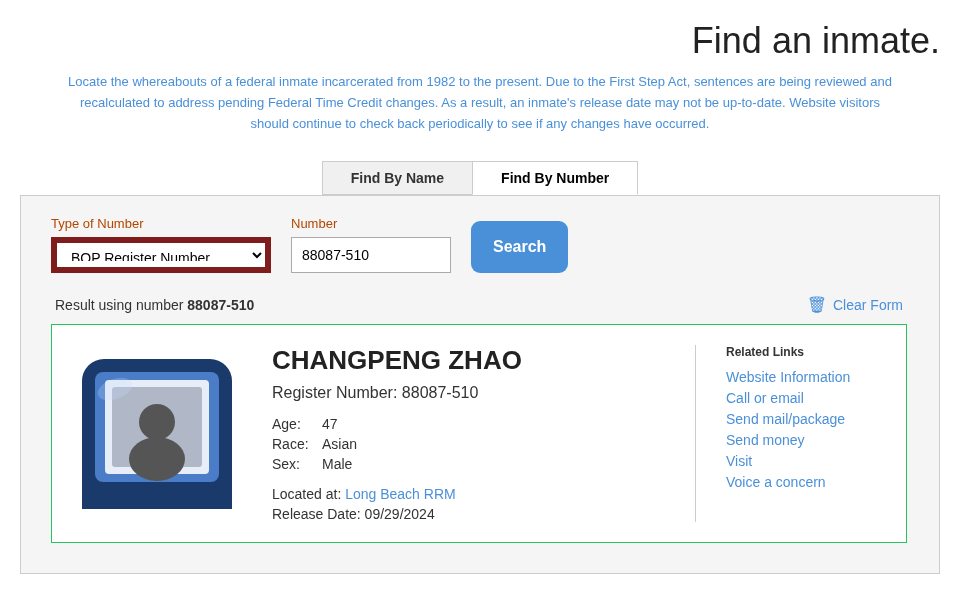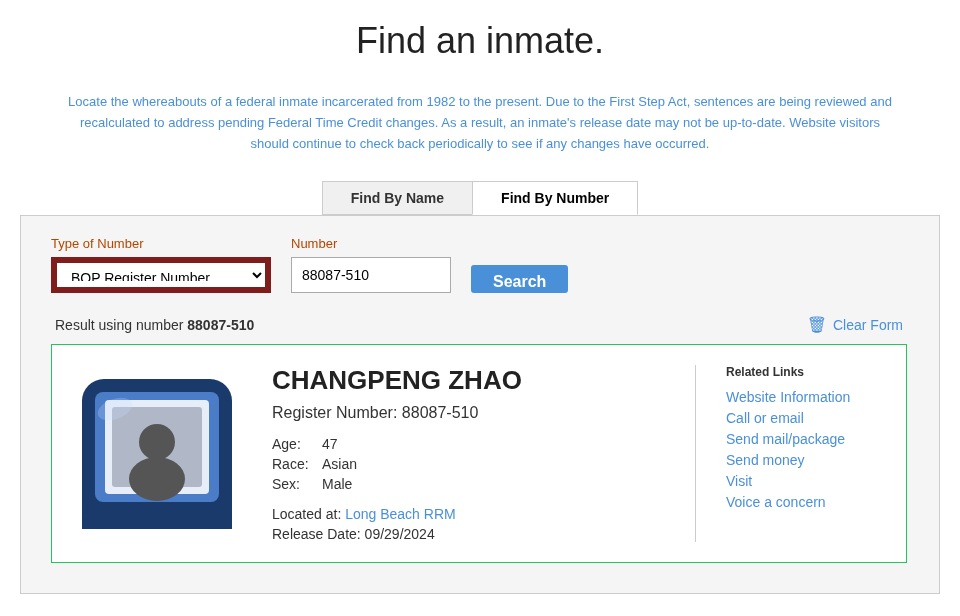--- a/index.html
+++ b/index.html
@@ -8,25 +8,25 @@
       background: #fff;
       color: #333;
       font-size: 14px;
     }
     .page-wrapper {
       max-width: 960px;
       margin: 0 auto;
       padding: 20px 20px;
     }
     .page-title {
-      text-align: center;
+      text-align: right;
       font-size: 36px;
       font-weight: normal;
       color: #222;
-      margin-bottom: 30px;
+      margin-bottom: 10px;
     }
     .subtitle {
       text-align: center;
       font-size: 13px;
       color: #4a90d9;
       margin-bottom: 27px;
       line-height: 1.6;
       padding: 0 40px;
     }
     .tabs-row {
@@ -87,22 +87,22 @@
       height: 36px;
     }
     .search-btn {
       padding: 8px 22px;
       background: #4a90d9;
       color: #fff;
       border: none;
       font-size: 16px;
       font-weight: bold;
       cursor: pointer;
-      height: 28px;
-      border-radius: 3px;
+      height: 52px;
+      border-radius: 9px;
     }
     .result-bar {
       display: flex;
       justify-content: space-between;
       align-items: center;
       padding: 6px 4px 10px 4px;
       font-size: 14px;
     }
     .result-bar .result-text {
       color: #333;

